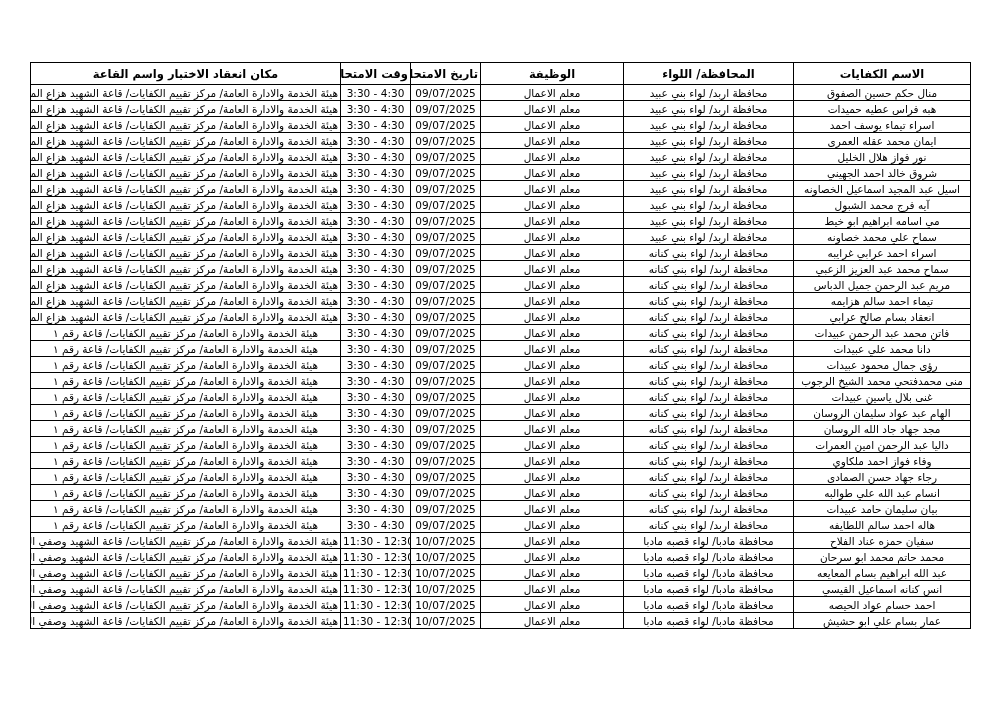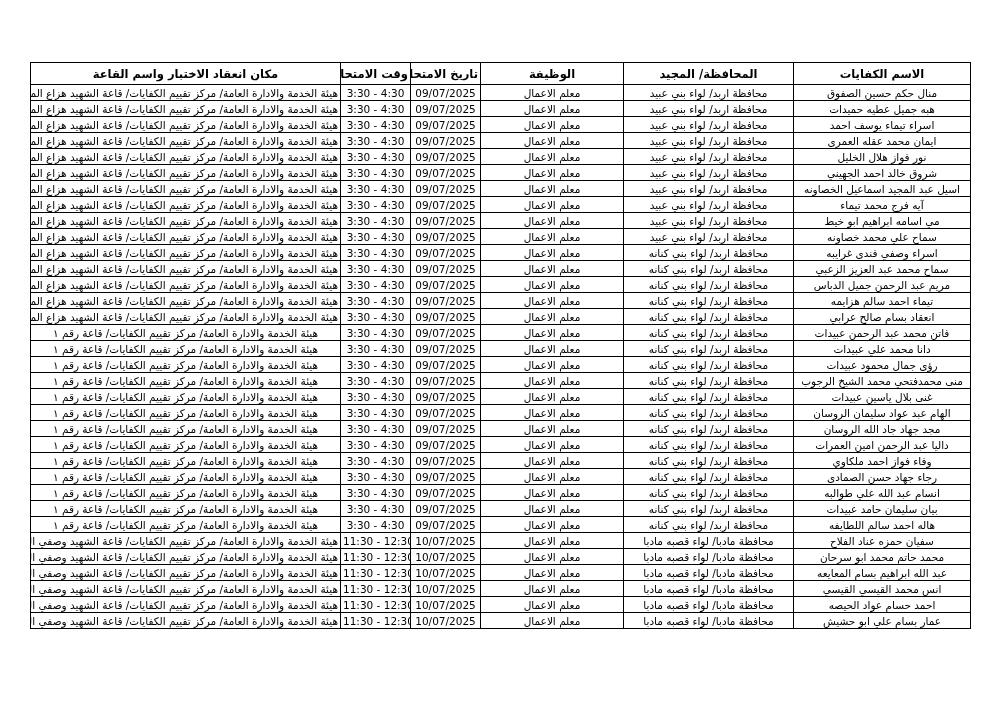--- a/index.html
+++ b/index.html
@@ -70,38 +70,38 @@
       <col class="w-name">
       <col class="w-gov">
       <col class="w-job">
       <col class="w-date">
       <col class="w-time">
       <col class="w-loc">
     </colgroup>
     <thead>
       <tr>
         <th>الاسم الكفايات</th>
-        <th>المحافظة/ المجيد</th>
+        <th>المحافظة/ اللواء</th>
         <th>الوظيفة</th>
         <th>تاريخ الامتحان</th>
         <th>وقت الامتحان</th>
         <th>مكان انعقاد الاختبار واسم القاعة</th>
       </tr>
     </thead>
     <tbody>
         <tr>
     <td class="c-name">منال حكم حسين الصفوق</td>
     <td class="c-gov">محافظة اربد/ لواء بني عبيد</td>
     <td class="c-job">معلم الاعمال</td>
     <td class="c-date">09/07/2025</td>
     <td class="c-time">3:30 - 4:30</td>
     <td class="c-loc">هيئة الخدمة والادارة العامة/ مركز تقييم الكفايات/ قاعة الشهيد هزاع المجالي</td>
   </tr>
         <tr>
-    <td class="c-name">هبه جميل عطيه حميدات</td>
+    <td class="c-name">هبه فراس عطيه حميدات</td>
     <td class="c-gov">محافظة اربد/ لواء بني عبيد</td>
     <td class="c-job">معلم الاعمال</td>
     <td class="c-date">09/07/2025</td>
     <td class="c-time">3:30 - 4:30</td>
     <td class="c-loc">هيئة الخدمة والادارة العامة/ مركز تقييم الكفايات/ قاعة الشهيد هزاع المجالي</td>
   </tr>
         <tr>
     <td class="c-name">اسراء تيماء يوسف احمد</td>
     <td class="c-gov">محافظة اربد/ لواء بني عبيد</td>
     <td class="c-job">معلم الاعمال</td>
@@ -135,21 +135,21 @@
   </tr>
         <tr>
     <td class="c-name">اسيل عبد المجيد اسماعيل الخصاونه</td>
     <td class="c-gov">محافظة اربد/ لواء بني عبيد</td>
     <td class="c-job">معلم الاعمال</td>
     <td class="c-date">09/07/2025</td>
     <td class="c-time">3:30 - 4:30</td>
     <td class="c-loc">هيئة الخدمة والادارة العامة/ مركز تقييم الكفايات/ قاعة الشهيد هزاع المجالي</td>
   </tr>
         <tr>
-    <td class="c-name">آيه فرج محمد تيماء</td>
+    <td class="c-name">آيه فرج محمد الشبول</td>
     <td class="c-gov">محافظة اربد/ لواء بني عبيد</td>
     <td class="c-job">معلم الاعمال</td>
     <td class="c-date">09/07/2025</td>
     <td class="c-time">3:30 - 4:30</td>
     <td class="c-loc">هيئة الخدمة والادارة العامة/ مركز تقييم الكفايات/ قاعة الشهيد هزاع المجالي</td>
   </tr>
         <tr>
     <td class="c-name">مي اسامه ابراهيم ابو خيط</td>
     <td class="c-gov">محافظة اربد/ لواء بني عبيد</td>
     <td class="c-job">معلم الاعمال</td>
@@ -159,21 +159,21 @@
   </tr>
         <tr>
     <td class="c-name">سماح علي محمد خصاونه</td>
     <td class="c-gov">محافظة اربد/ لواء بني عبيد</td>
     <td class="c-job">معلم الاعمال</td>
     <td class="c-date">09/07/2025</td>
     <td class="c-time">3:30 - 4:30</td>
     <td class="c-loc">هيئة الخدمة والادارة العامة/ مركز تقييم الكفايات/ قاعة الشهيد هزاع المجالي</td>
   </tr>
         <tr>
-    <td class="c-name">اسراء وصفي فندى غرايبه</td>
+    <td class="c-name">اسراء احمد عرابي غرايبه</td>
     <td class="c-gov">محافظة اربد/ لواء بني كنانه</td>
     <td class="c-job">معلم الاعمال</td>
     <td class="c-date">09/07/2025</td>
     <td class="c-time">3:30 - 4:30</td>
     <td class="c-loc">هيئة الخدمة والادارة العامة/ مركز تقييم الكفايات/ قاعة الشهيد هزاع المجالي</td>
   </tr>
         <tr>
     <td class="c-name">سماح محمد عبد العزيز الزعبي</td>
     <td class="c-gov">محافظة اربد/ لواء بني كنانه</td>
     <td class="c-job">معلم الاعمال</td>
@@ -327,21 +327,21 @@
   </tr>
         <tr>
     <td class="c-name">عبد الله ابراهيم بسام المعايعه</td>
     <td class="c-gov">محافظة مادبا/ لواء قصبه مادبا</td>
     <td class="c-job">معلم الاعمال</td>
     <td class="c-date">10/07/2025</td>
     <td class="c-time">11:30 - 12:30</td>
     <td class="c-loc">هيئة الخدمة والادارة العامة/ مركز تقييم الكفايات/ قاعة الشهيد وصفي التل</td>
   </tr>
         <tr>
-    <td class="c-name">انس محمد القيسي القيسي</td>
+    <td class="c-name">انس كنانه اسماعيل القيسي</td>
     <td class="c-gov">محافظة مادبا/ لواء قصبه مادبا</td>
     <td class="c-job">معلم الاعمال</td>
     <td class="c-date">10/07/2025</td>
     <td class="c-time">11:30 - 12:30</td>
     <td class="c-loc">هيئة الخدمة والادارة العامة/ مركز تقييم الكفايات/ قاعة الشهيد وصفي التل</td>
   </tr>
         <tr>
     <td class="c-name">احمد حسام عواد الحيصه</td>
     <td class="c-gov">محافظة مادبا/ لواء قصبه مادبا</td>
     <td class="c-job">معلم الاعمال</td>

